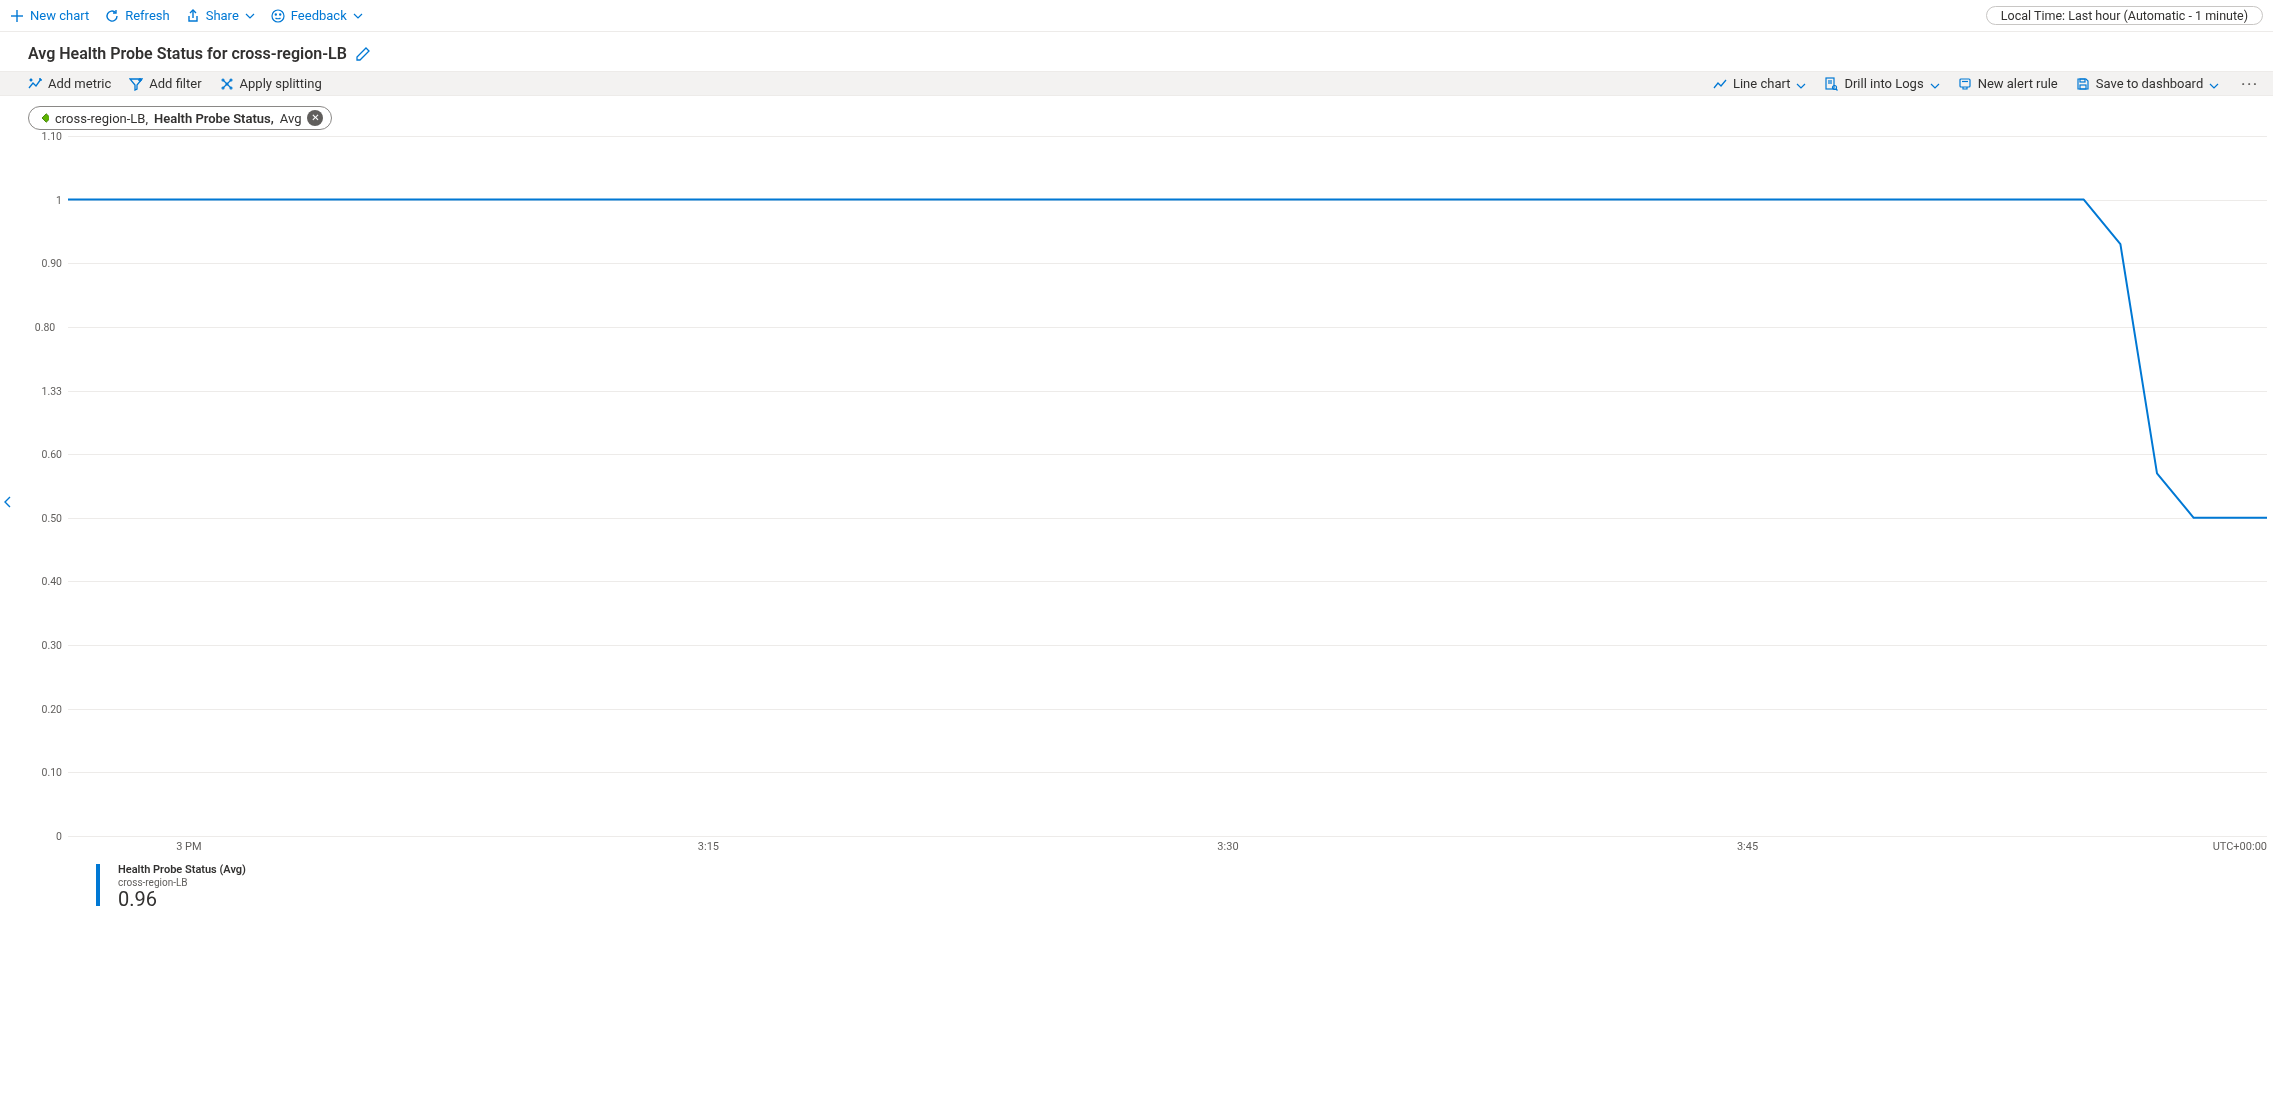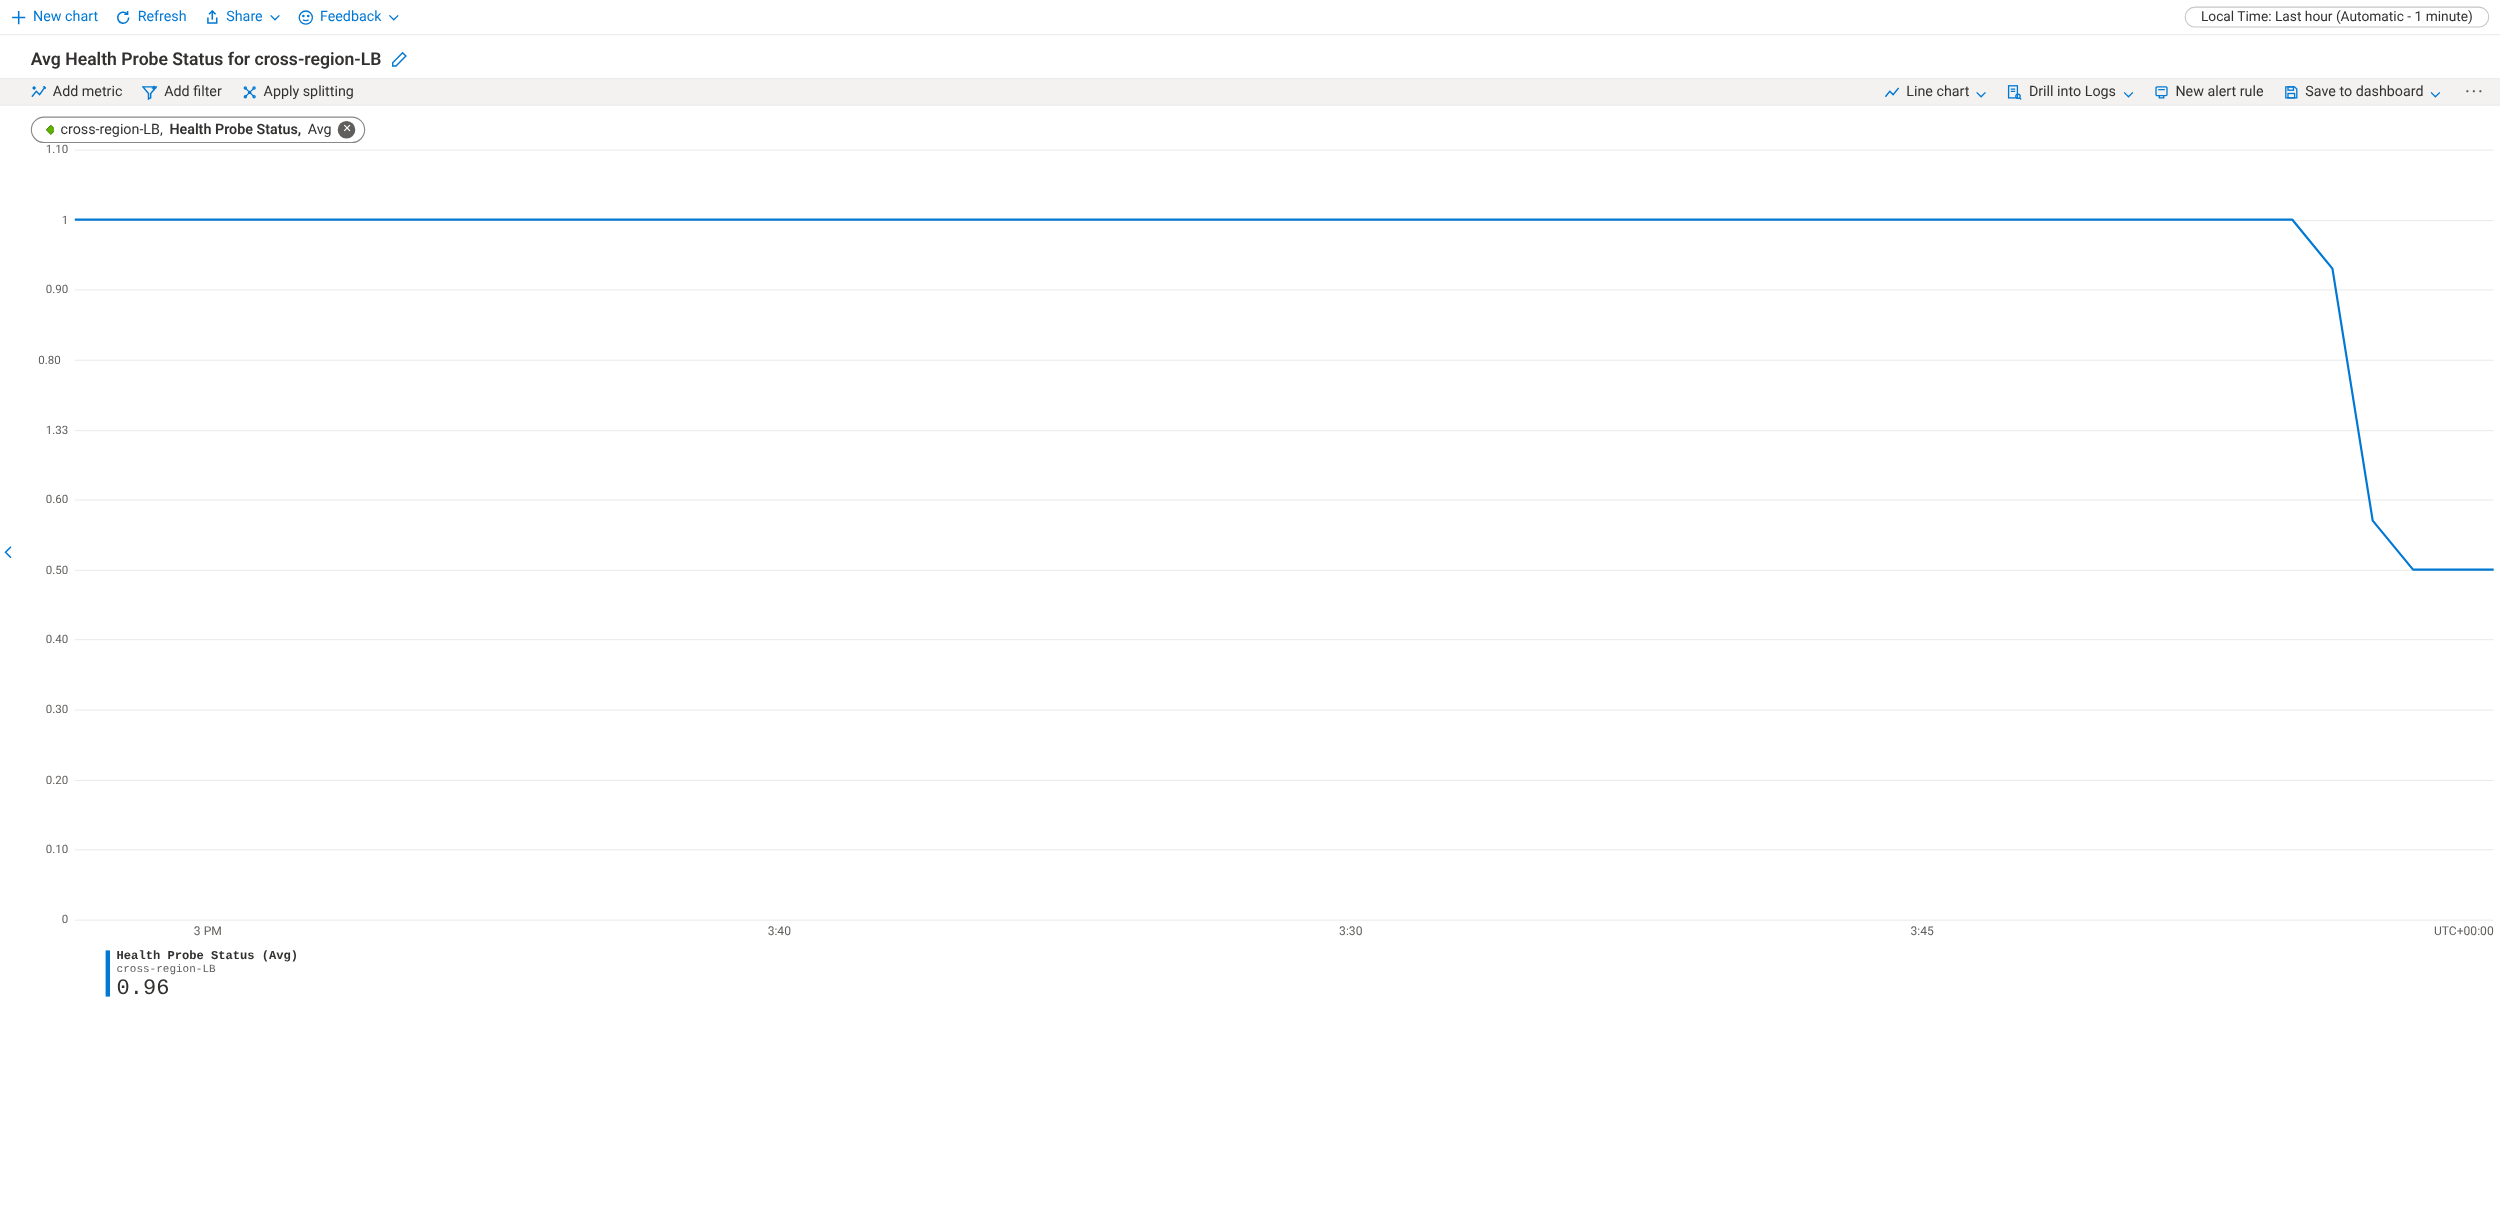--- a/index.html
+++ b/index.html
@@ -130,22 +130,21 @@
     position: absolute;
     right: 0; top: 4px;
     font-size: 11px;
     color: #605e5c;
   }
   .legend {
     margin-left: 68px;
     margin-top: 6px;
     display: flex;
     align-items: flex-start;
-    gap: 6px;
-    font-family: Liberation Mono, monospace;
+    gap: 18px;
   }
   .legend-bar {
     width: 4px;
     height: 42px;
     background: #0078d4;
   }
   .legend-text { display: flex; flex-direction: column; line-height: 1.15; }
   .legend-name { font-size: 11px; font-weight: 600; color: #323130; }
   .legend-sub { font-size: 10px; color: #605e5c; }
   .legend-val { font-size: 20px; color: #323130; }
@@ -338,21 +337,21 @@
       <div class="y-tick" style="top: 636.364px;">0.10</div>
       <div class="grid-line" style="top: 700px;"></div>
       <div class="y-tick" style="top: 700px;">0</div>
       <svg class="data-line" viewBox="0 0 2199 700" preserveAspectRatio="none">
         <polyline points="0.0,63.6 36.6,63.6 73.3,63.6 110.0,63.6 146.6,63.6 183.3,63.6 219.9,63.6 256.6,63.6 293.2,63.6 329.8,63.6 366.5,63.6 403.1,63.6 439.8,63.6 476.4,63.6 513.1,63.6 549.8,63.6 586.4,63.6 623.0,63.6 659.7,63.6 696.4,63.6 733.0,63.6 769.6,63.6 806.3,63.6 843.0,63.6 879.6,63.6 916.3,63.6 952.9,63.6 989.6,63.6 1026.2,63.6 1062.8,63.6 1099.5,63.6 1136.2,63.6 1172.8,63.6 1209.5,63.6 1246.1,63.6 1282.8,63.6 1319.4,63.6 1356.0,63.6 1392.7,63.6 1429.4,63.6 1466.0,63.6 1502.7,63.6 1539.3,63.6 1576.0,63.6 1612.6,63.6 1649.3,63.6 1685.9,63.6 1722.5,63.6 1759.2,63.6 1795.8,63.6 1832.5,63.6 1869.1,63.6 1905.8,63.6 1942.5,63.6 1979.1,63.6 2015.8,63.6 2052.4,108.2 2089.0,337.3 2125.7,381.8 2162.3,381.8 2199.0,381.8" fill="none" stroke="#0078d4" stroke-width="2" stroke-linejoin="round"></polyline>
       </svg>
     </div>
   <div class="x-axis" id="x-axis">
     <span class="tz-label">UTC+00:00</span>
   <div class="x-tick" style="left: 120.945px;">3 PM</div>
-      <div class="x-tick" style="left: 640.459px;">3:40</div>
+      <div class="x-tick" style="left: 640.459px;">3:15</div>
       <div class="x-tick" style="left: 1159.97px;">3:30</div>
       <div class="x-tick" style="left: 1679.49px;">3:45</div>
     </div>
   <div class="legend">
     <div class="legend-bar"></div>
     <div class="legend-text">
       <span class="legend-name">Health Probe Status (Avg)</span>
       <span class="legend-sub">cross-region-LB</span>
       <span class="legend-val">0.96</span>
     </div>

